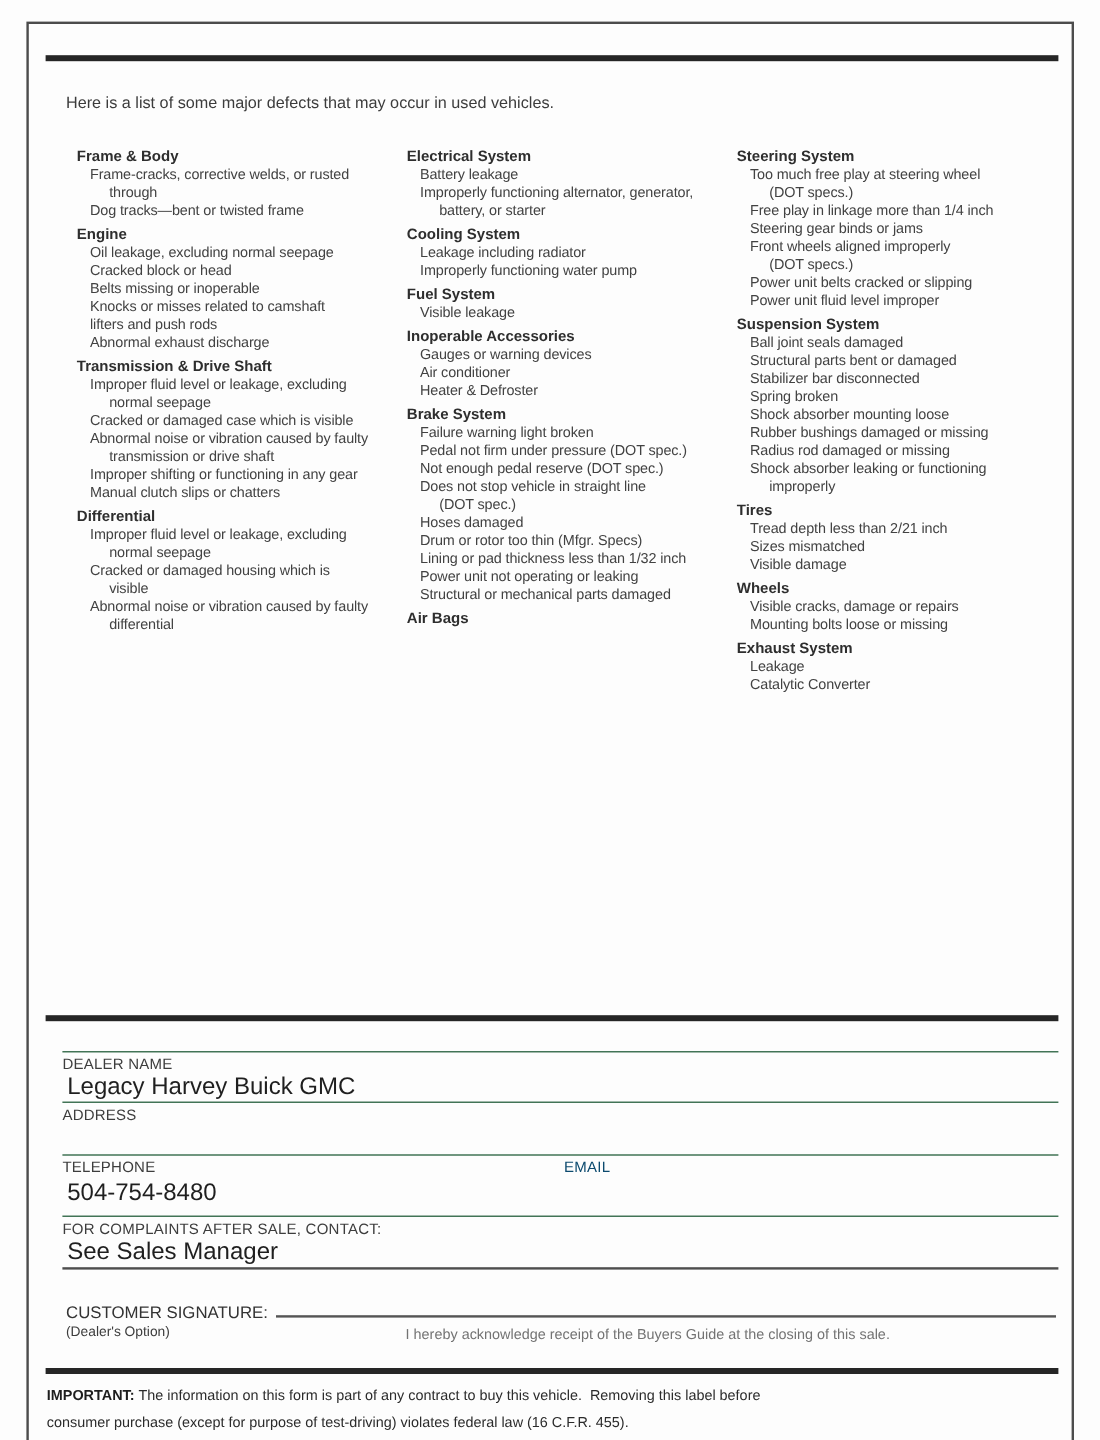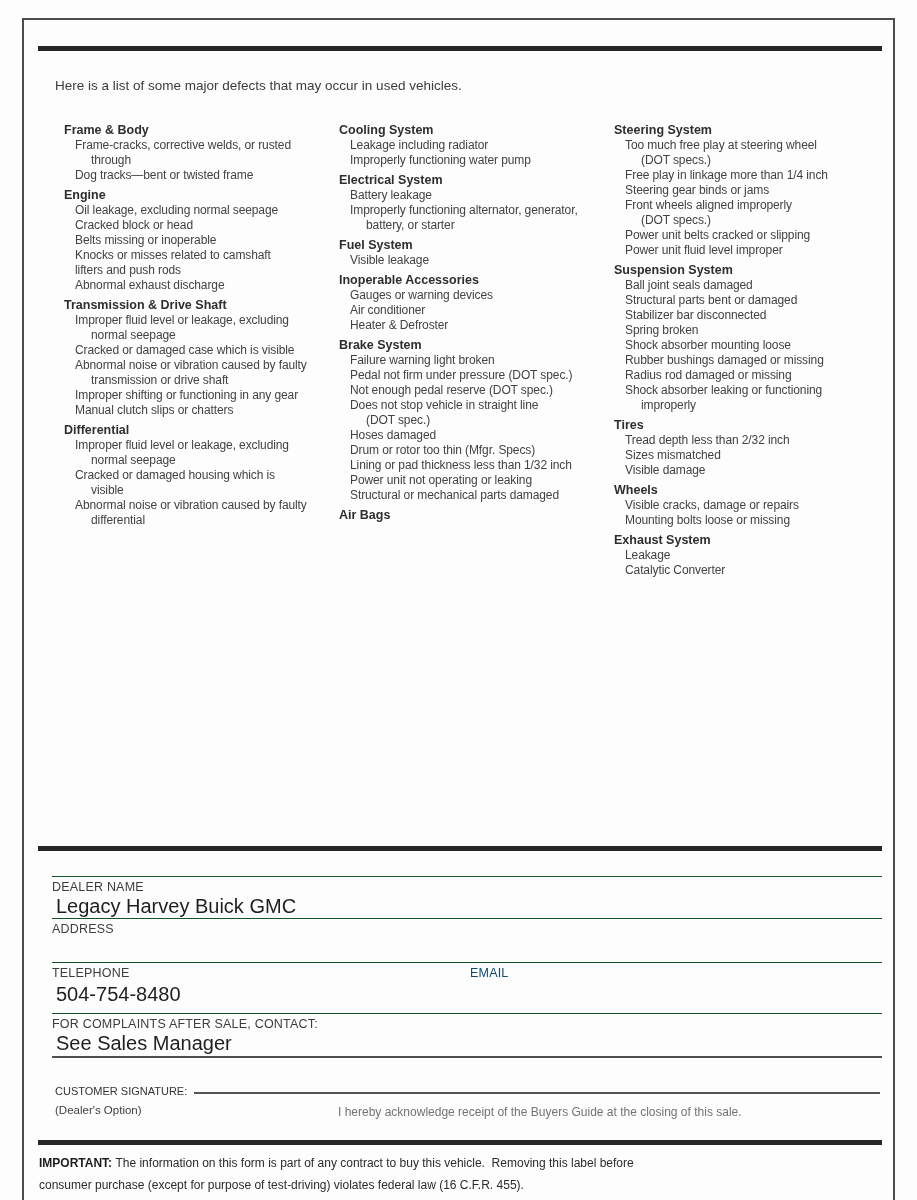--- a/index.html
+++ b/index.html
@@ -80,21 +80,21 @@
   }
   .email-value {
     position: absolute; left: 440px; top: 20px;
     font-size: 20px; color: #1f1f1f;
   }
   .sigrow {
     position: absolute;
     left: 31px; top: 1065px; width: 825px;
     display: flex; align-items: flex-end;
   }
-  .siglabel { font-size: 11px; color: #333333; white-space: nowrap; }
+  .siglabel { font-size: 14px; color: #333333; white-space: nowrap; }
   .sigline {
     flex: 1;
     border-bottom: 2px solid #555555;
     margin-left: 7px; margin-bottom: 3px;
     height: 1px;
   }
   .sigsub {
     position: absolute;
     left: 31px; top: 1084px; width: 825px;
     font-size: 11.5px; color: #3d3d3d;
@@ -153,29 +153,29 @@
           <div class="line i1">Improper fluid level or leakage, excluding</div>
           <div class="line i2">normal seepage</div>
           <div class="line i1">Cracked or damaged housing which is</div>
           <div class="line i2">visible</div>
           <div class="line i1">Abnormal noise or vibration caused by faulty</div>
           <div class="line i2">differential</div>
         </div>
       </div>
     <div class="colm">
         <div class="section">
-          <div class="sec-title">Cooling System</div>
-          <div class="line i1">Leakage including radiator</div>
-          <div class="line i1">Improperly functioning water pump</div>
-        </div>
-        <div class="section">
           <div class="sec-title">Electrical System</div>
           <div class="line i1">Battery leakage</div>
           <div class="line i1">Improperly functioning alternator, generator,</div>
           <div class="line i2">battery, or starter</div>
+        </div>
+        <div class="section">
+          <div class="sec-title">Cooling System</div>
+          <div class="line i1">Leakage including radiator</div>
+          <div class="line i1">Improperly functioning water pump</div>
         </div>
         <div class="section">
           <div class="sec-title">Fuel System</div>
           <div class="line i1">Visible leakage</div>
         </div>
         <div class="section">
           <div class="sec-title">Inoperable Accessories</div>
           <div class="line i1">Gauges or warning devices</div>
           <div class="line i1">Air conditioner</div>
           <div class="line i1">Heater &amp; Defroster</div>
@@ -216,21 +216,21 @@
           <div class="line i1">Stabilizer bar disconnected</div>
           <div class="line i1">Spring broken</div>
           <div class="line i1">Shock absorber mounting loose</div>
           <div class="line i1">Rubber bushings damaged or missing</div>
           <div class="line i1">Radius rod damaged or missing</div>
           <div class="line i1">Shock absorber leaking or functioning</div>
           <div class="line i2">improperly</div>
         </div>
         <div class="section">
           <div class="sec-title">Tires</div>
-          <div class="line i1">Tread depth less than 2/32 inch</div>
+          <div class="line i1">Tread depth less than 2/21 inch</div>
           <div class="line i1">Sizes mismatched</div>
           <div class="line i1">Visible damage</div>
         </div>
         <div class="section">
           <div class="sec-title">Wheels</div>
           <div class="line i1">Visible cracks, damage or repairs</div>
           <div class="line i1">Mounting bolts loose or missing</div>
         </div>
         <div class="section">
           <div class="sec-title">Exhaust System</div>

